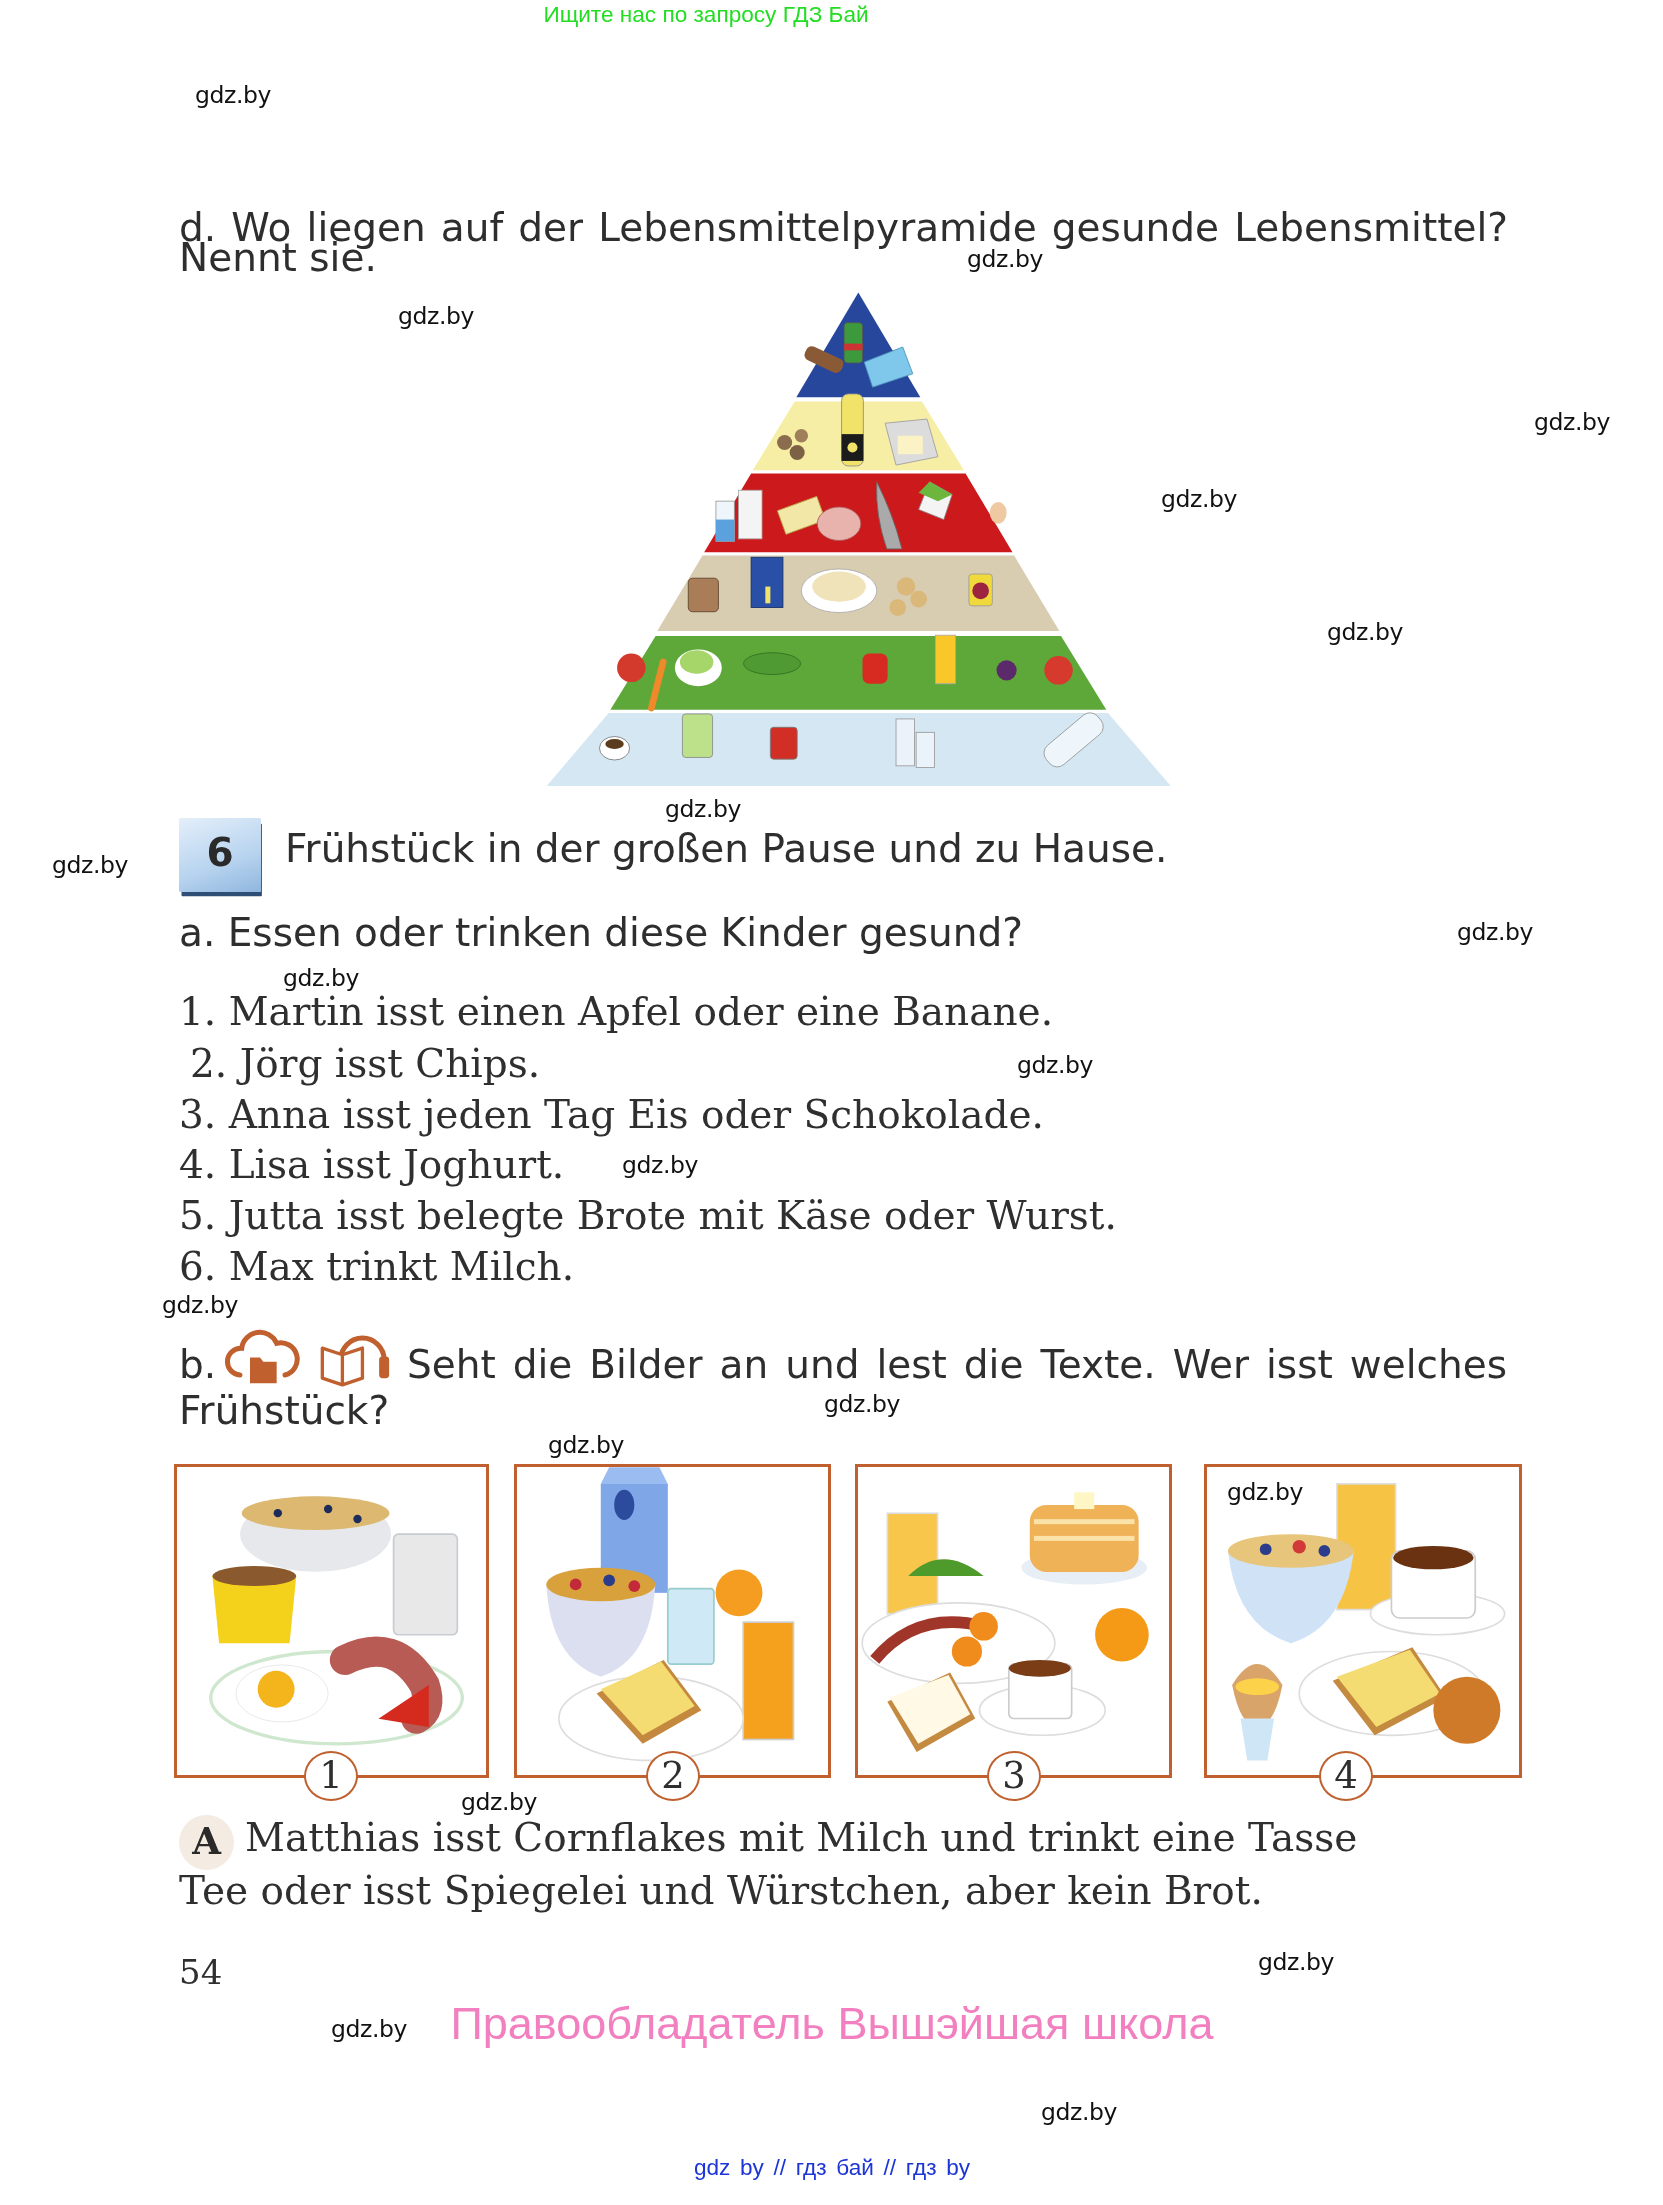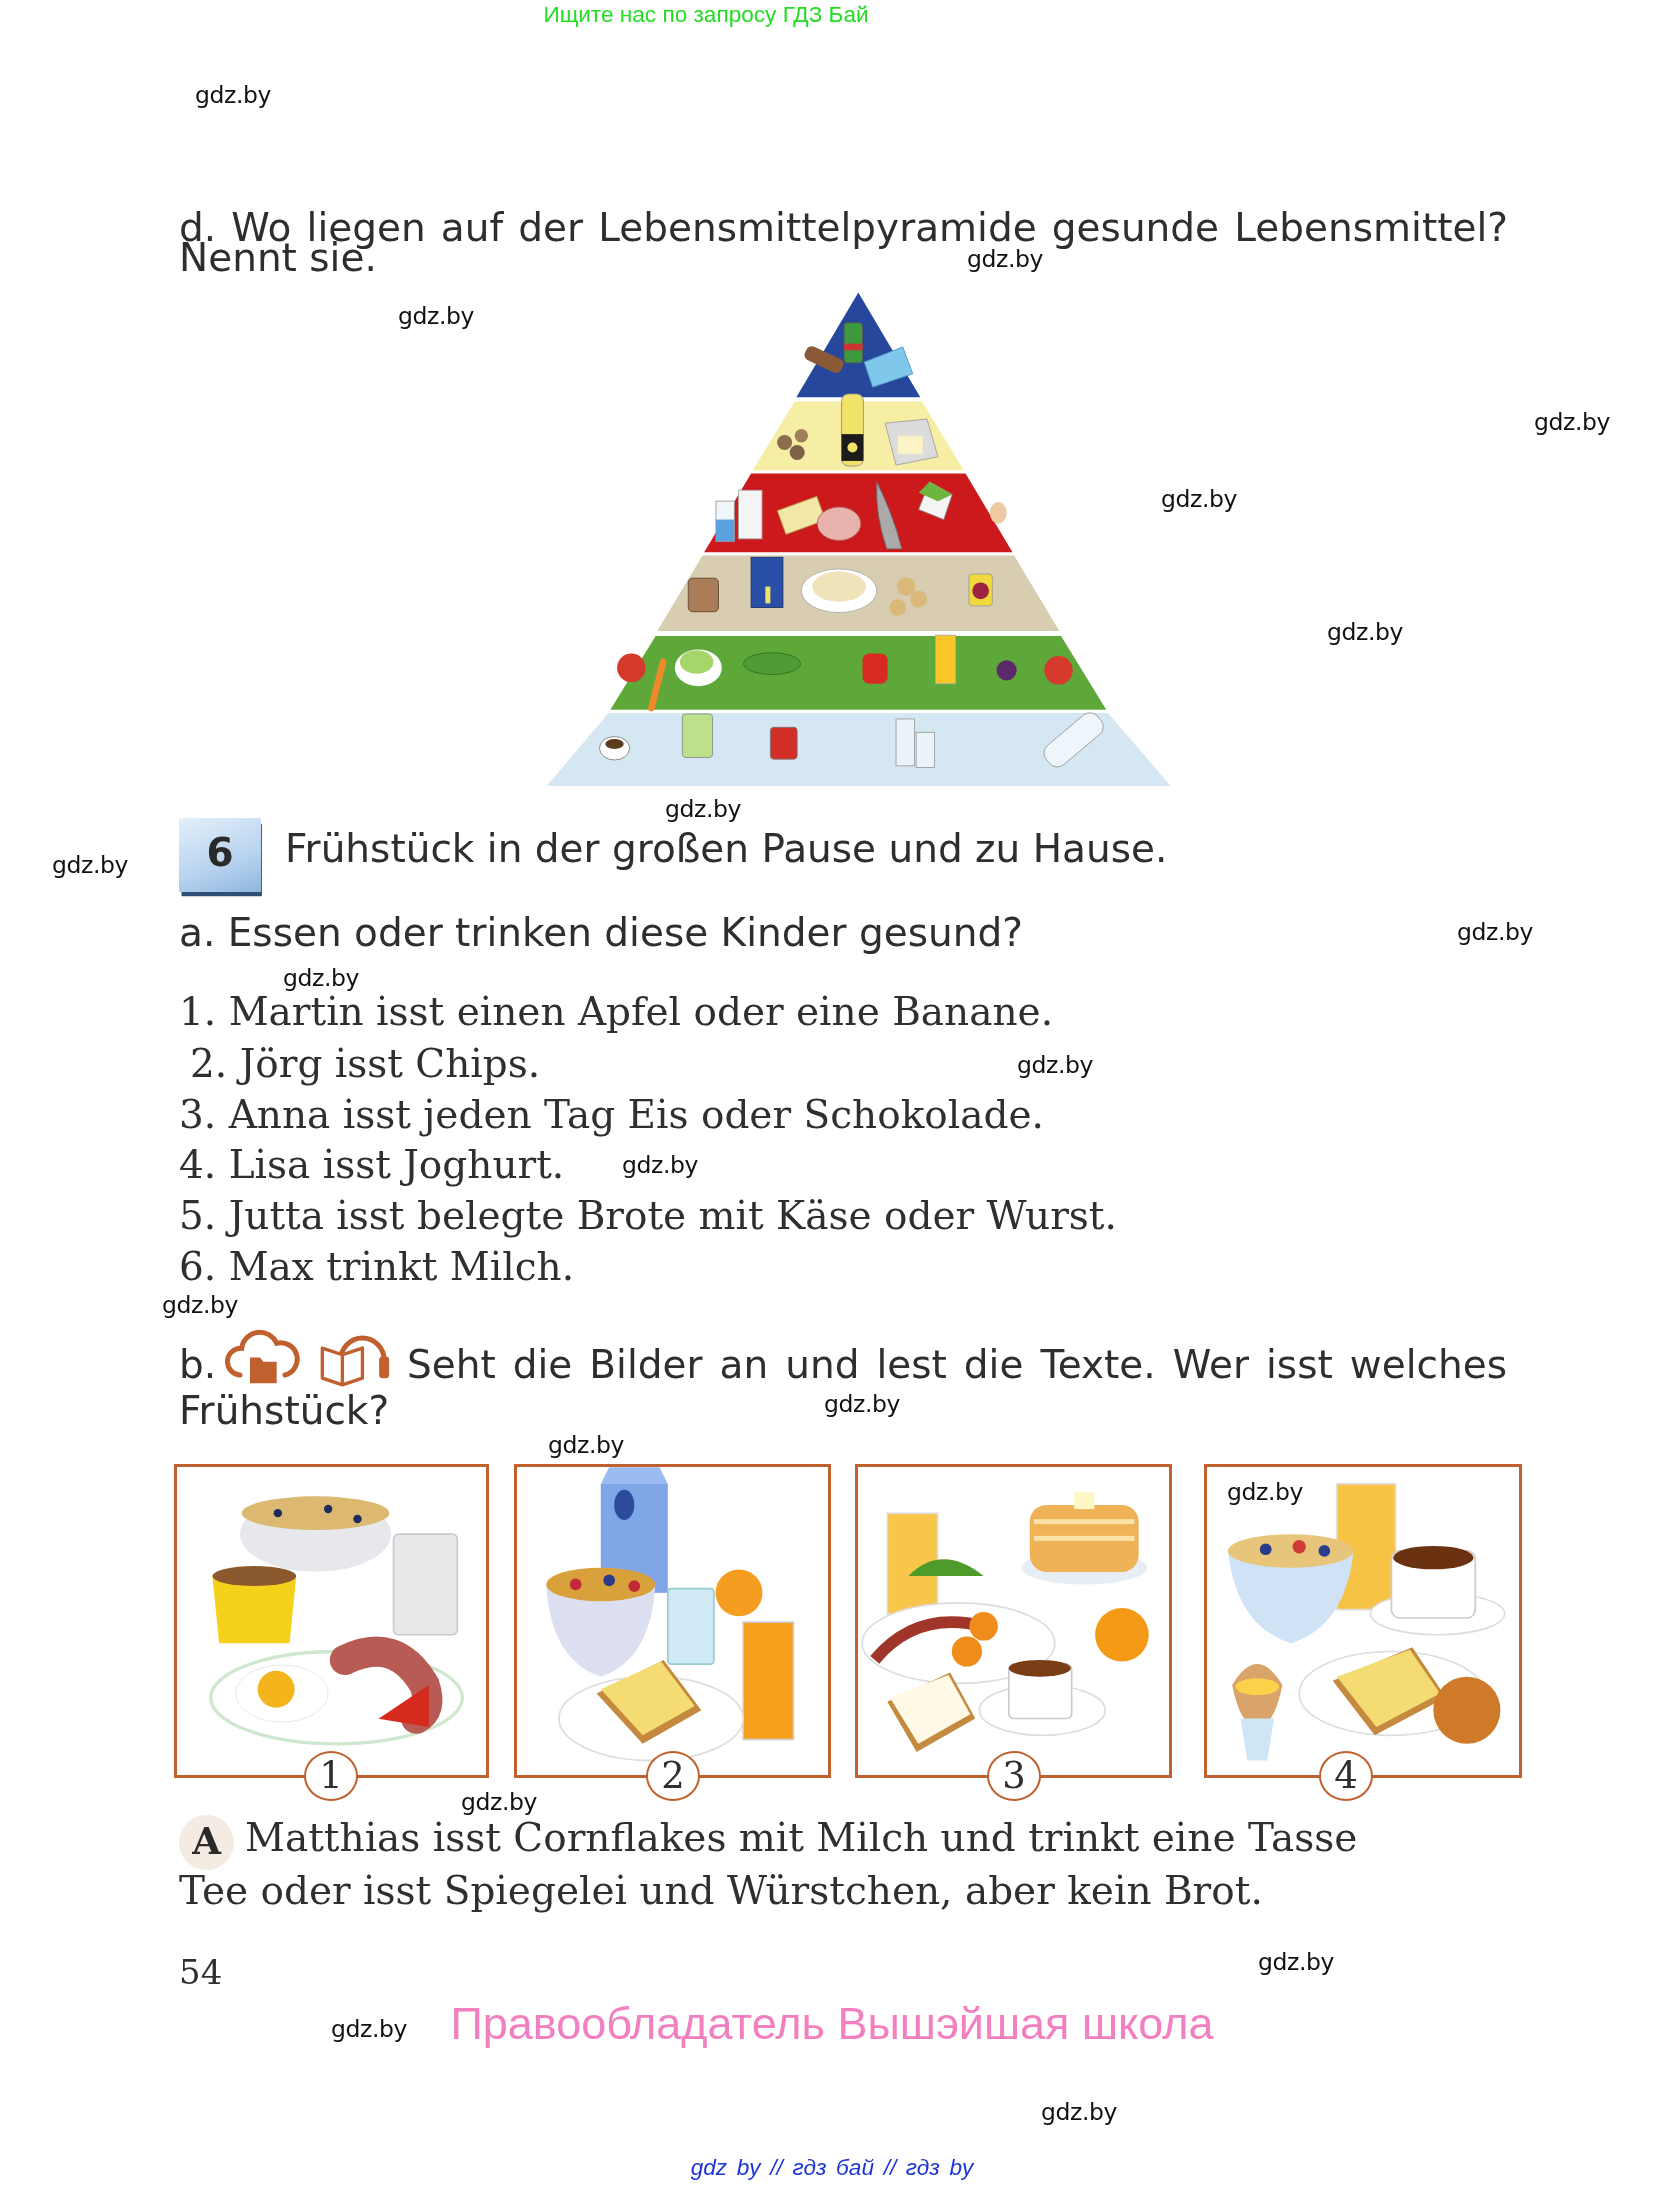--- a/index.html
+++ b/index.html
@@ -10,21 +10,21 @@
   .heading{position:absolute;font-family:"DejaVu Sans",sans-serif;font-size:39px;color:#2e2e2e;font-weight:500;white-space:nowrap;}
   .heading.justify{text-align:justify;text-align-last:justify;white-space:normal;}
   .serif{position:absolute;font-family:"DejaVu Serif",serif;font-size:39px;color:#2f2f2f;white-space:nowrap;}
   .pyramid{position:absolute;left:537px;top:285px;width:646px;height:511px;}
   .badge6{position:absolute;left:179px;top:818px;width:82px;height:74px;background:linear-gradient(160deg,#e4effa 0%,#b7d3ef 60%,#8fb6de 100%);box-shadow:1.7px 5px 0 -0.8px #2f4e75;border-radius:1.7px;}
   .badge6 span{position:absolute;left:0;width:100%;top:11.7px;text-align:center;font-family:"DejaVu Sans",sans-serif;font-weight:bold;font-size:39px;color:#2a2a2a;}
   .frame{position:absolute;border:3.4px solid #c0602e;box-sizing:border-box;background:#fff;}
   .num-circle{position:absolute;width:54px;height:50px;border:2.5px solid #c0602e;border-radius:50%;background:#fff;box-sizing:border-box;text-align:center;font-family:"DejaVu Serif",serif;font-size:37px;line-height:45px;color:#2f2f2f;}
   .a-badge{position:absolute;left:179px;top:1815px;width:55px;height:55px;border-radius:50%;background:#f4ebe2;text-align:center;font-family:"DejaVu Serif",serif;font-weight:bold;font-size:37px;line-height:52px;color:#2a2a2a;}
   .copyright{position:absolute;left:0;width:1664px;top:1998px;text-align:center;font-size:45px;color:#f27fbf;font-family:"Liberation Sans",sans-serif;}
-  .footer{position:absolute;left:0;width:1664px;top:2155px;text-align:center;font-size:22.6px;color:#1c35d6;font-family:"Liberation Sans",sans-serif;word-spacing:3.4px;font-style:italic;}
+  .footer{position:absolute;left:0;width:1664px;top:2155px;text-align:center;font-size:22.6px;color:#1c35d6;font-family:"Liberation Sans",sans-serif;word-spacing:3.4px;}
   .icon{position:absolute;}
 </style>
 </head>
 <body>
 
 <div class="abs top-banner">Ищите нас по запросу ГДЗ Бай</div>
 
 <div class="heading justify" style="left:179px;top:205px;width:1329px;">d. Wo liegen auf der Lebensmittelpyramide gesunde Lebensmittel?</div>
 <div class="heading" style="left:179px;top:235px;">Nennt sie.</div>
 

